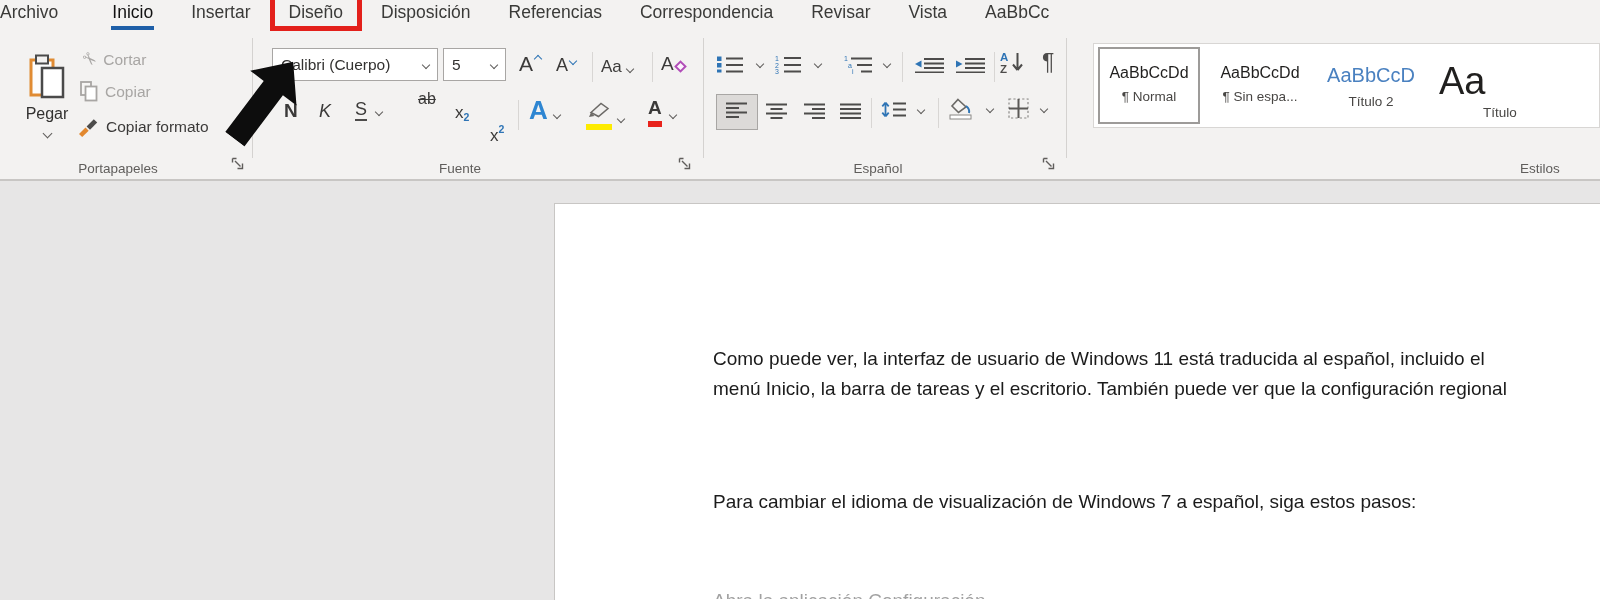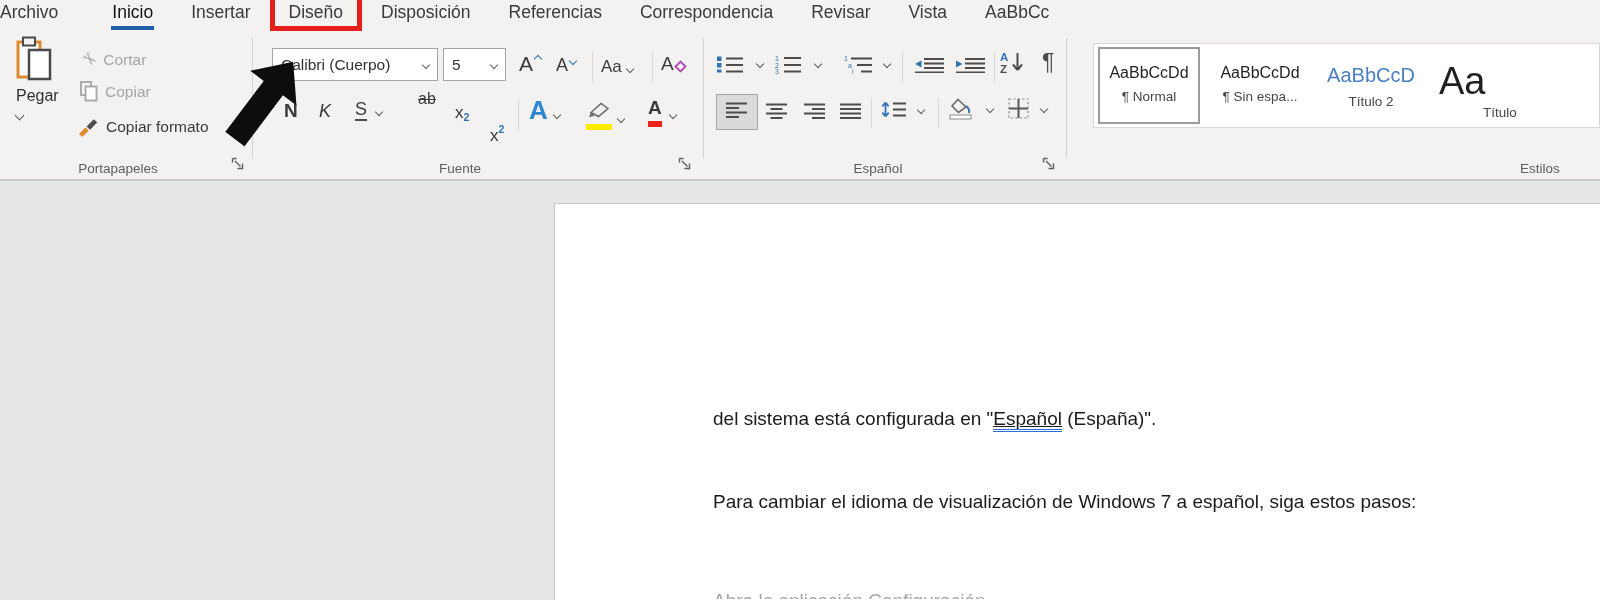--- a/index.html
+++ b/index.html
@@ -18,21 +18,21 @@
   .ribbon { position:absolute; left:0; top:30px; width:100%; height:151px; background:#f3f2f1; border-bottom:2px solid #c8c6c4; }
   .vdiv { position:absolute; top:8px; height:120px; width:1px; background:#d4d2d0; }
   .minidiv { position:absolute; width:1px; height:30px; background:#d8d6d4; }
   .grp-label { position:absolute; bottom:3px; font-size:13.5px; color:#5f5d5b; text-align:center; white-space:nowrap; }
   .launcher { position:absolute; bottom:5px; }
 
   .rbtn { position:absolute; display:flex; align-items:center; gap:7px; color:#3b3a39; white-space:nowrap; }
   .rbtn .lbl { font-size:15.5px; }
   .rbtn.disabled, .rbtn.disabled .lbl { color:#a8a6a4; }
 
-  .paste { position:absolute; left:16px; top:6px; width:62px; }
+  .paste { position:absolute; left:16px; top:24px; width:62px; text-align:center; }
   .paste .lbl { font-size:16px; color:#323130; margin-top:1px; }
   .scissors { font-size:17px; color:#a8a6a4; display:inline-block; transform:rotate(45deg); }
 
   .cv { display:inline-block; width:7px; height:7px; border-right:1.7px solid #5f5d5b; border-bottom:1.7px solid #5f5d5b; transform:rotate(45deg); }
   .cv.up { transform:rotate(-135deg); }
   .cv.blue { border-color:#2e74b5; }
   .cv.small { width:6px; height:6px; }
 
   .combo { position:absolute; top:18px; height:33px; background:#fff; border:1px solid #a8a6a4; display:flex; align-items:center; padding:0 8px; font-size:15.5px; color:#323130; }
   .combo .cv { margin-left:auto; }
@@ -348,19 +348,20 @@
   </div>
 
   <div class="cursor-arrow">
     <svg width="62" height="97" viewBox="0 0 62 97">
       <polygon points="31,0 60,33 43,33 43,97 19,97 19,33 2,33" fill="#0d0d0d"></polygon>
     </svg>
   </div>
 
   <div class="doc">
     <div class="page">
-      <div class="dline" style="top:200px;"><span>del sistema está configurada en "</span><span class="gram"><span class="u">Español</span></span><span> (España)".</span></div>
+      <div class="dline" style="top:140px;">Como puede ver, la interfaz de usuario de Windows 11 está traducida al español, incluido el</div>
+      <div class="dline" style="top:170px;">menú Inicio, la barra de tareas y el escritorio. También puede ver que la configuración regional</div>
       <div class="dline" style="top:283px;">Para cambiar el idioma de visualización de Windows 7 a español, siga estos pasos:</div>
       <div class="dline partial" style="top:382px;">Abra la aplicación Configuración</div>
     </div>
   </div>
 
 </div>
 
 </body></html>

